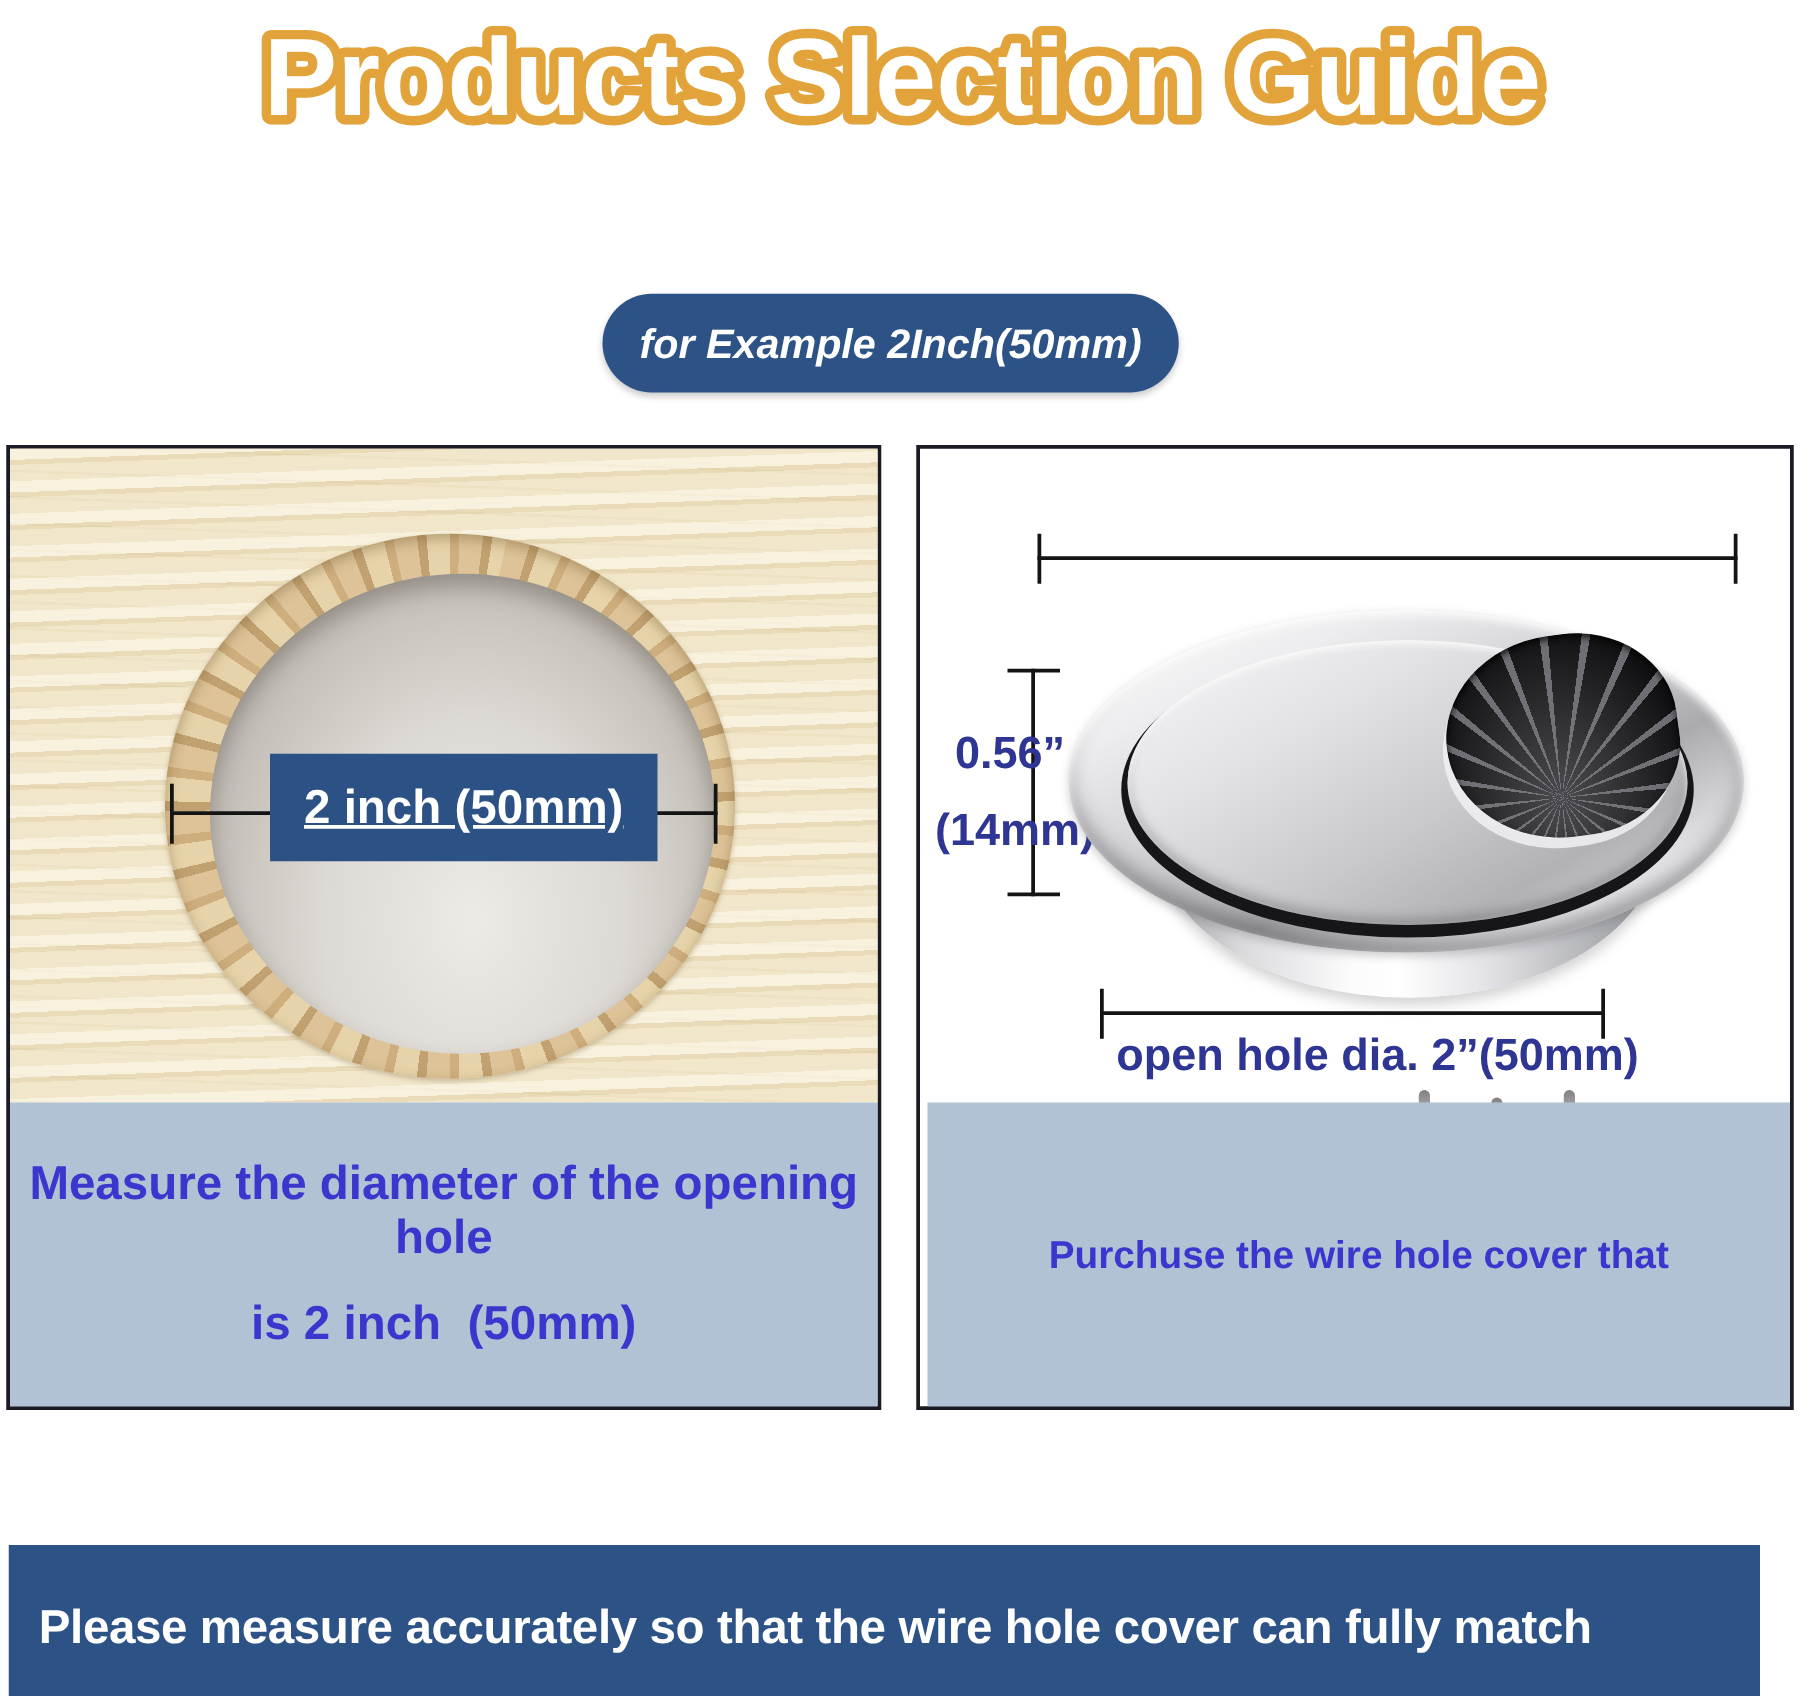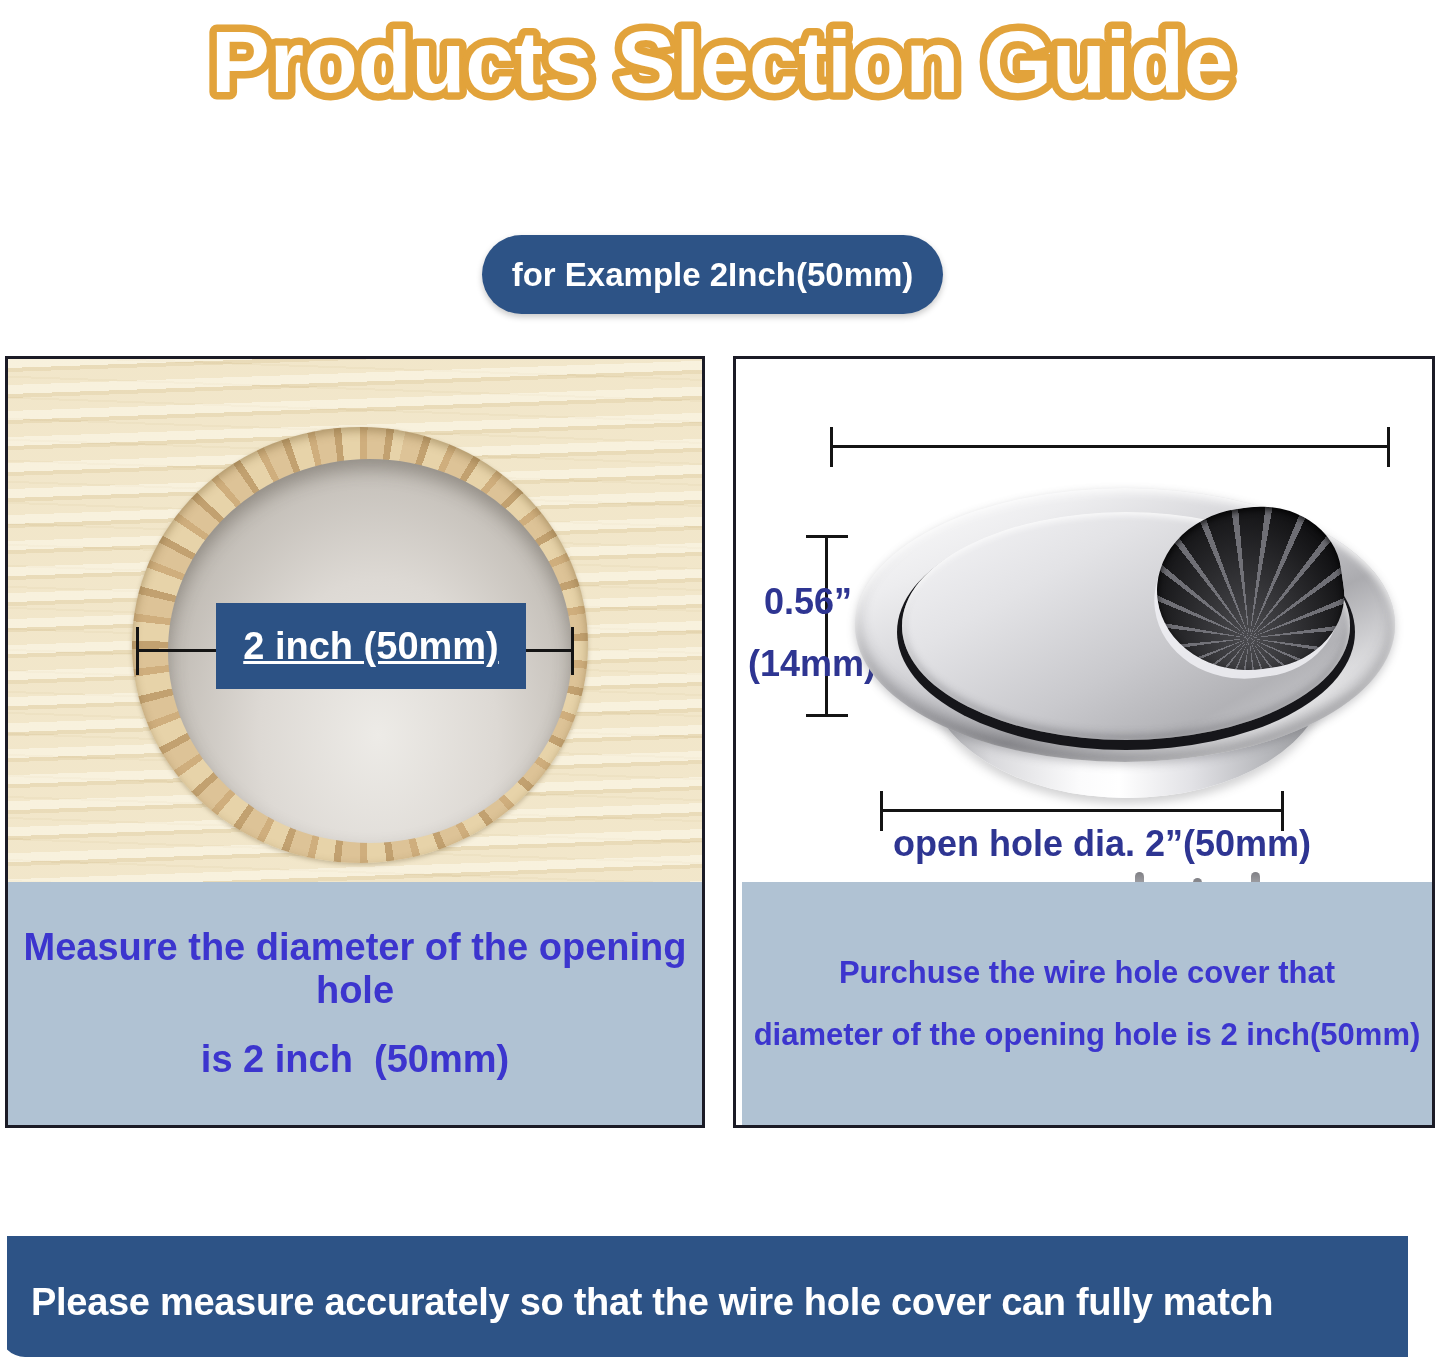--- a/index.html
+++ b/index.html
@@ -1,20 +1,19 @@
 <!DOCTYPE html>
 <html style="--title_orange: #E2A33B; --banner_blue: #2D5386; --label_blue: #2C5285; --panel_light_blue: #B0C2D3; --caption_blue: #3C35CE; --dimension_navy: #2E3592; --wood_tan: #F0E4C6; --panel_border: #1B1B26;"><head>
 <meta charset="utf-8">
 <style>
   html,body{margin:0;padding:0;background:#ffffff;}
   .canvas{
     position:relative;width:1445px;height:1357px;margin:0 auto;
     background:#ffffff;overflow:hidden;
     font-family:"Liberation Sans","DejaVu Sans",sans-serif;
-    border-radius:25px;
   }
   
   .title-wrap{position:absolute;left:0;top:0;width:1445px;height:132px;}
   .title-wrap svg{display:block;}
   .title-text{
     font-family:"Liberation Sans","DejaVu Sans",sans-serif;
     font-weight:bold;
     fill:#ffffff;
     stroke:var(--title_orange,#E2A33B);
     stroke-width:15px;
@@ -22,20 +21,21 @@
     paint-order:stroke fill;
   }
   
   .badge{
     position:absolute;left:482px;top:235px;width:461px;height:79px;
     background:var(--banner_blue,#2D5386);
     border-radius:40px;
     display:flex;align-items:center;justify-content:center;
     color:#fff;font-size:33px;font-weight:bold;
     box-shadow:0 3px 6px rgba(0,0,0,.22);
+    font-style:italic;
   }
   
   .panel{
     position:absolute;top:356px;height:772px;
     border:3px solid var(--panel_border,#1B1B26);
     box-sizing:border-box;background:#fff;
   }
   .panel-left{left:5px;width:700px;}
   .panel-right{left:733px;width:702px;}
   .caption{
@@ -194,21 +194,20 @@
         <span class="notch n3"></span>
       </div>
       <div class="g-ring"></div>
       <div class="g-seam"></div>
       <div class="g-cap"></div>
       <div class="g-hole"></div>
     </div>
 
     <div class="caption">
       <div>Purchuse the wire hole cover that</div>
-      <div>diameter of the opening hole is 2 inch(50mm)</div>
     </div>
   </div>
 
   <div class="footer">
     <span>Please measure accurately so that the wire hole cover can fully match</span>
   </div>
 
 </div>
 
 </body></html>

